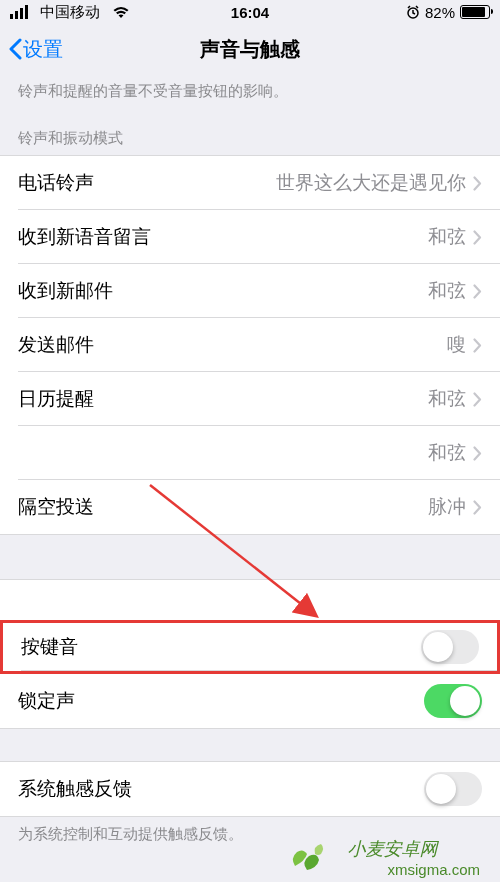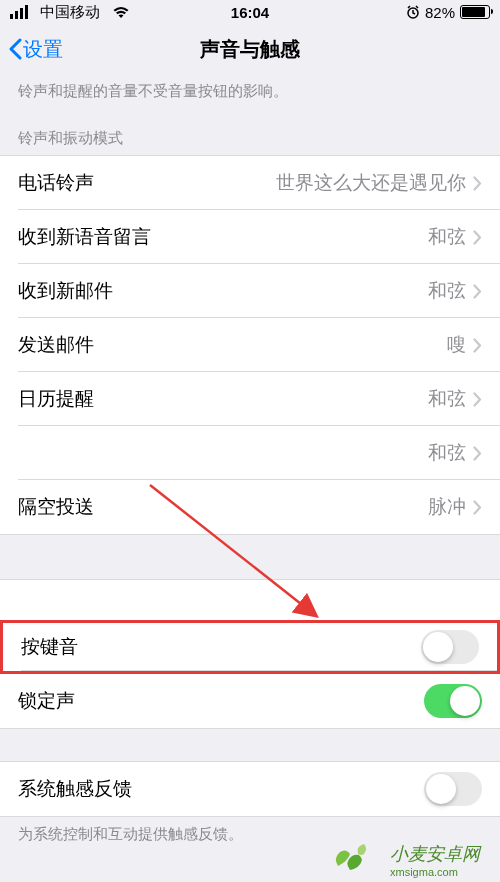--- a/index.html
+++ b/index.html
@@ -40,21 +40,21 @@
     .switch.on { background: #4cd964; }
     .switch.on .switch-knob { right: 2px; }
     
     .gap { height: 44px; }
     .gap-sm { height: 32px; }
     
     .arrow-annotation { position: absolute; pointer-events: none; z-index: 5; }
     
     .watermark { position: absolute; bottom: 4px; right: 20px; display: flex; align-items: flex-end; gap: 20px; z-index: 10; }
     .wm-text { font-size: 18px; color: #4a8a2a; font-style: italic; }
-    .wm-url { font-size: 11px; color: #4a8a2a; }
+    .wm-url { font-size: 15px; color: #4a8a2a; margin-left: 40px; }
   </style>
 </head>
 <body>
 
 <div class="status-bar">
   <div class="status-left">
     <div class="signal-bars">
         <div class="bar"></div>
         <div class="bar"></div>
         <div class="bar"></div>

